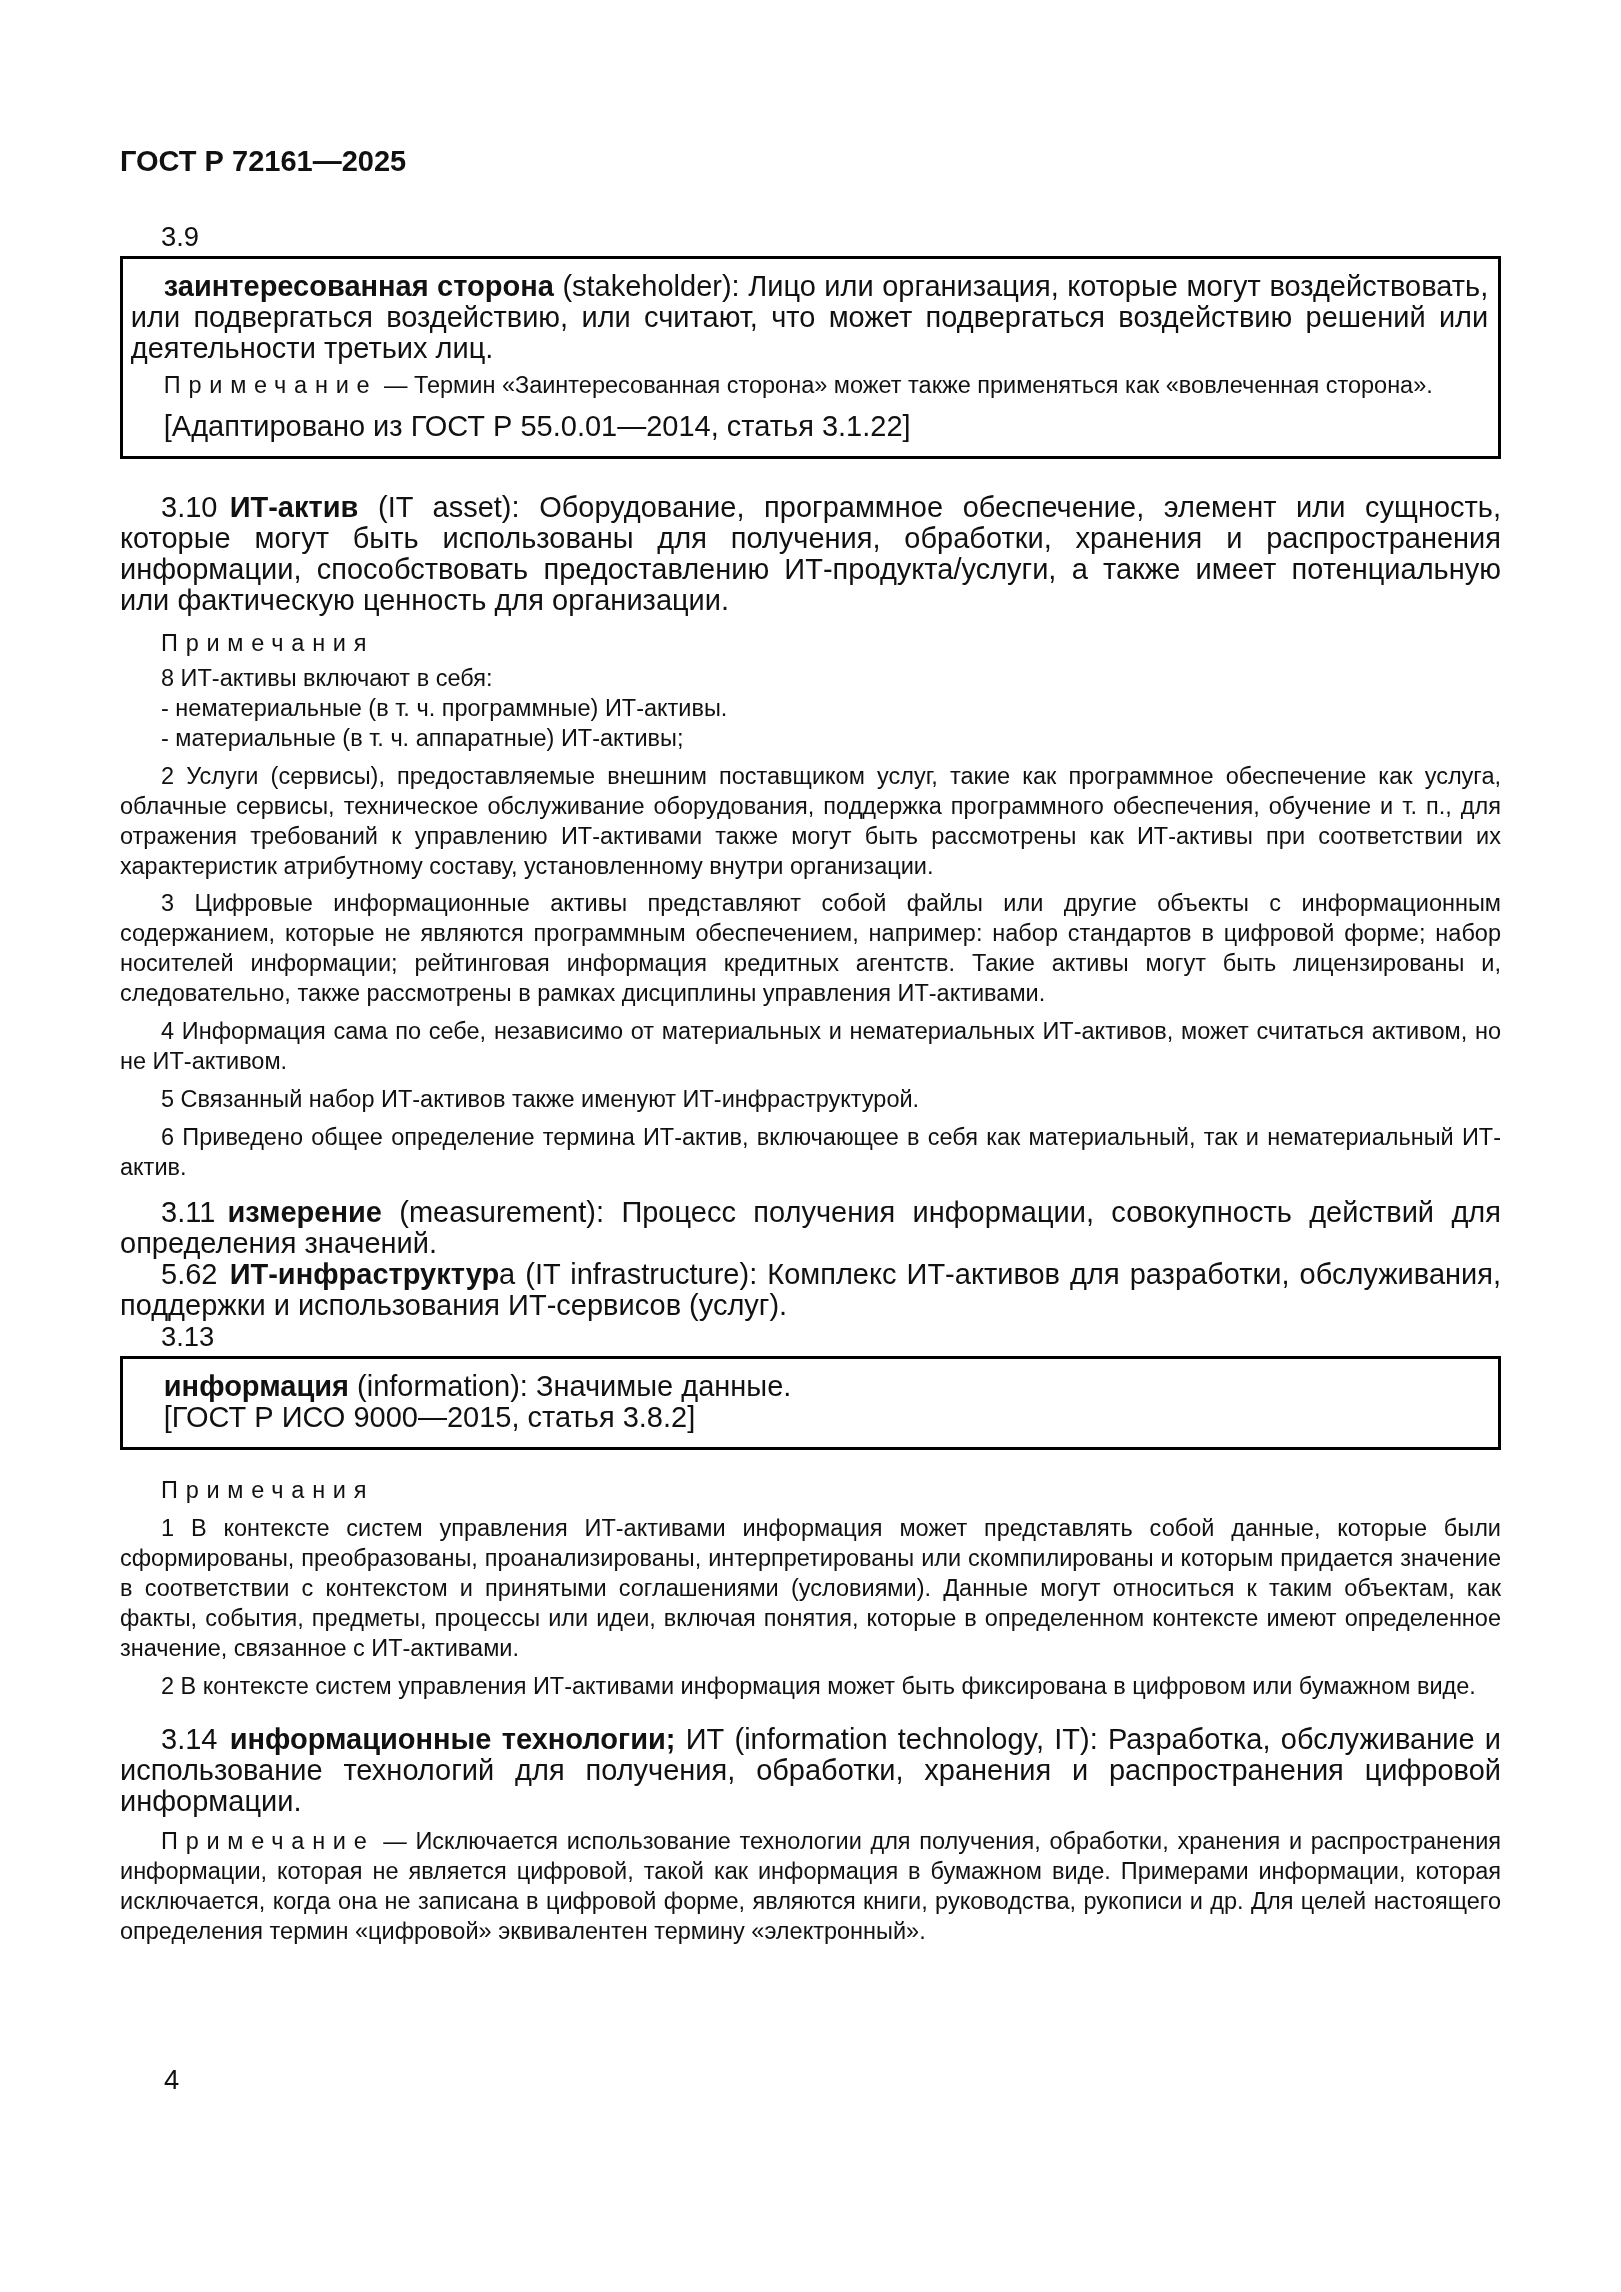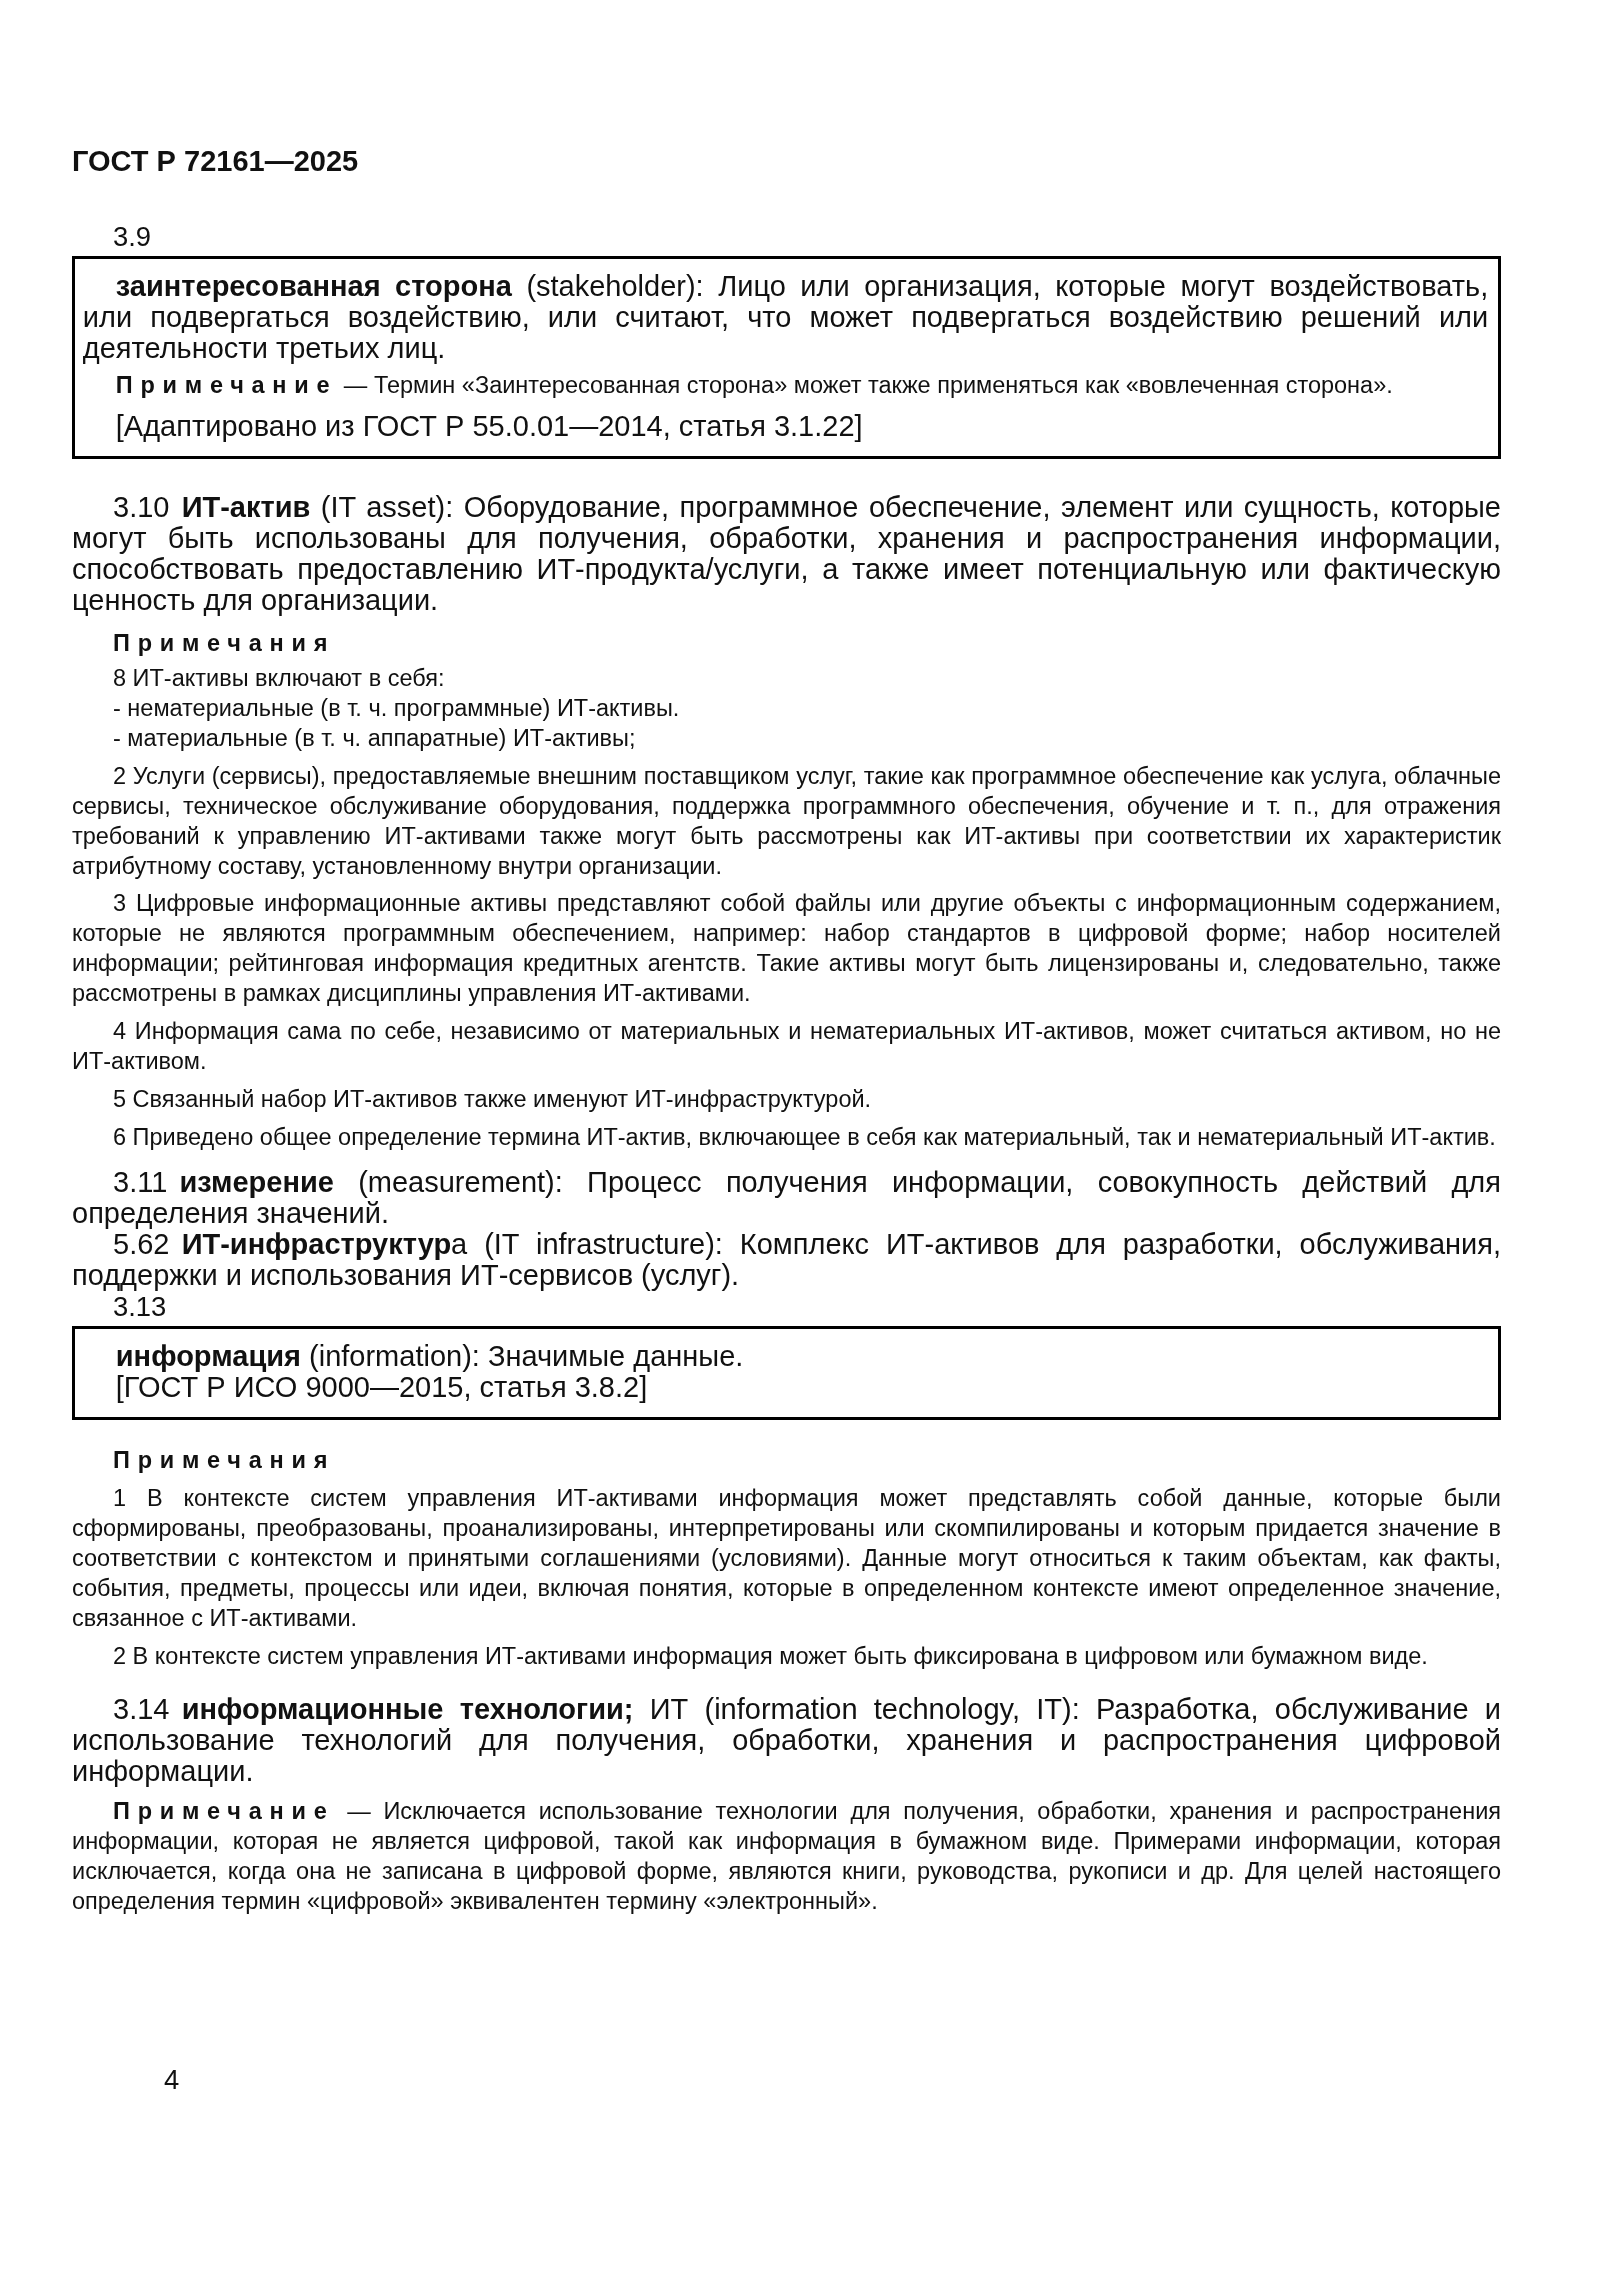--- a/index.html
+++ b/index.html
@@ -8,21 +8,21 @@
     background: #ffffff;
     color: #111111;
     font-family: "Liberation Sans", sans-serif;
   }
   .page {
     position: relative;
     box-sizing: border-box;
     width: 1621px;
     height: 2293px;
     background: #ffffff;
-    padding: 145px 120px 0 72px;
+    padding: 145px 120px 0 120px;
     overflow: hidden;
   }
   .doc-header {
     font-size: 29px;
     font-weight: bold;
     line-height: 33px;
     margin: 0 0 43px 0;
   }
   p { margin: 0; }
   .p-main {
@@ -37,21 +37,21 @@
     text-align: justify;
     text-indent: 41px;
   }
   .clause-head {
     font-size: 27.4px;
     line-height: 31px;
     text-indent: 41px;
     margin-bottom: 3.9px;
   }
   .cnum { margin-right: 0.42em; }
-  .spaced { letter-spacing: 0.33em; font-weight: bold; }
+  .spaced { letter-spacing: 0.33em; }
   .termbox {
     border: 3.9px solid #000000;
     padding: 11.8px 9.8px 13.7px 7.8px;
     margin: 0 0 33px 0;
   }
   .termbox .p-main, .termbox .p-note { text-indent: 33px; }
   .termbox .def-para { margin-bottom: 5.9px; }
   .termbox .note-para { margin-bottom: 11.8px; }
   .notes-label {
     margin: 11.8px 0 4.9px 0;

